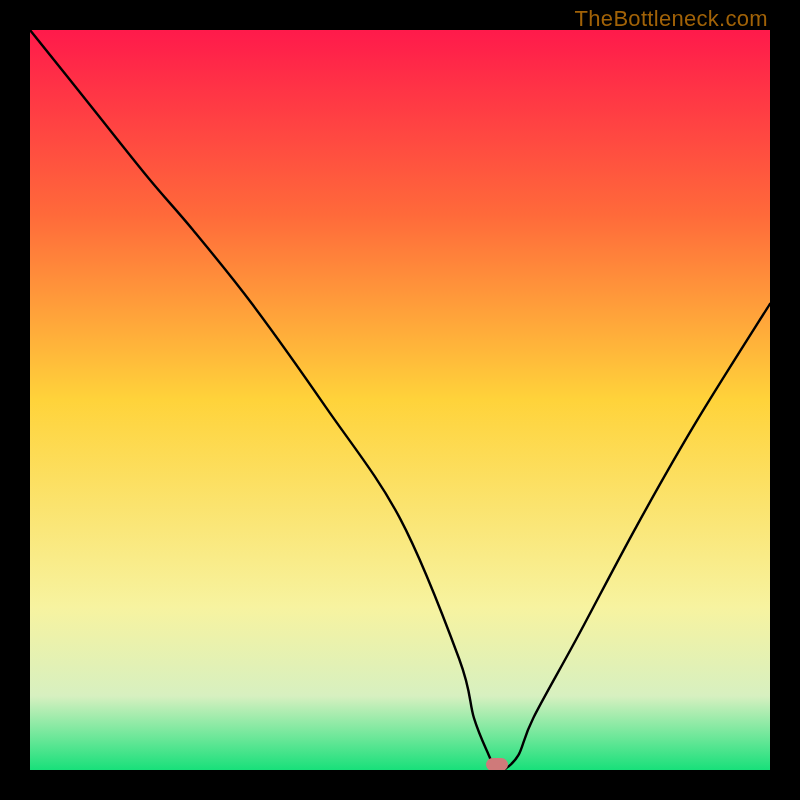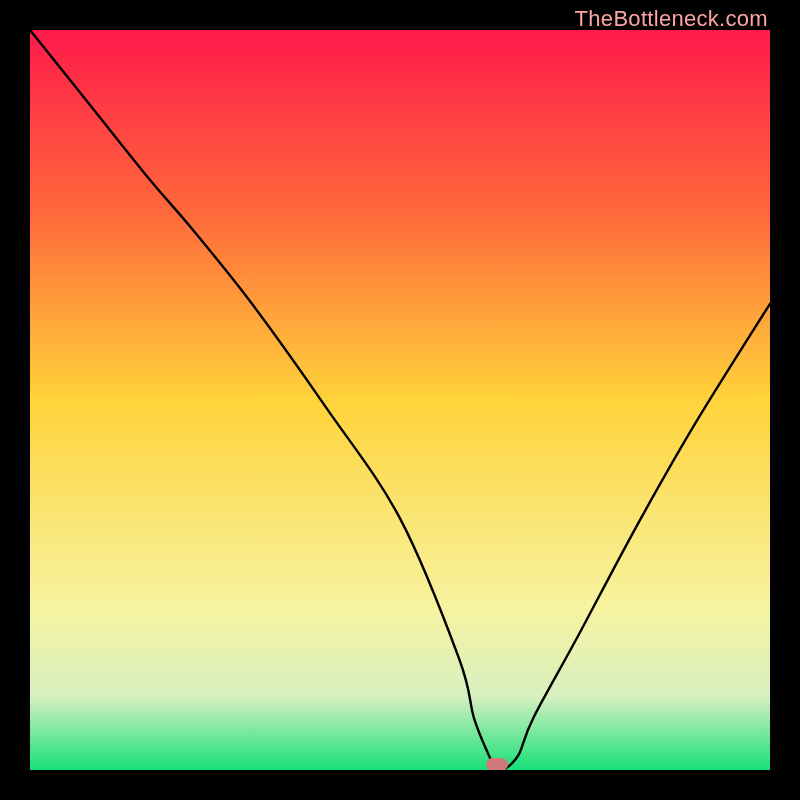--- a/index.html
+++ b/index.html
@@ -1,18 +1,18 @@
 <!DOCTYPE html>
 <html><head>
 <meta charset="utf-8">
 <style>
   html,body{margin:0;padding:0;width:800px;height:800px;background:#000;overflow:hidden;font-family:Arial,Helvetica,sans-serif}
   .frame{position:absolute;left:0;top:0;width:800px;height:800px}
   .plot-area{position:absolute;left:30px;top:30px;width:740px;height:740px;overflow:hidden}
-  .watermark{position:absolute;top:6px;right:32px;color:#fca5a5;font-size:22px;font-weight:500;letter-spacing:.3px}
+  .watermark{position:absolute;top:6px;right:32px;color:#a16207;font-size:22px;font-weight:500;letter-spacing:.3px}
   .curve{position:absolute;left:0;top:0}
   .marker{position:absolute;width:22px;height:13px;border-radius:7px;background:#cf7a7a}
 </style>
 </head>
 <body>
 
 <div class="frame">
 
   <div class="watermark">TheBottleneck.com</div>
 

